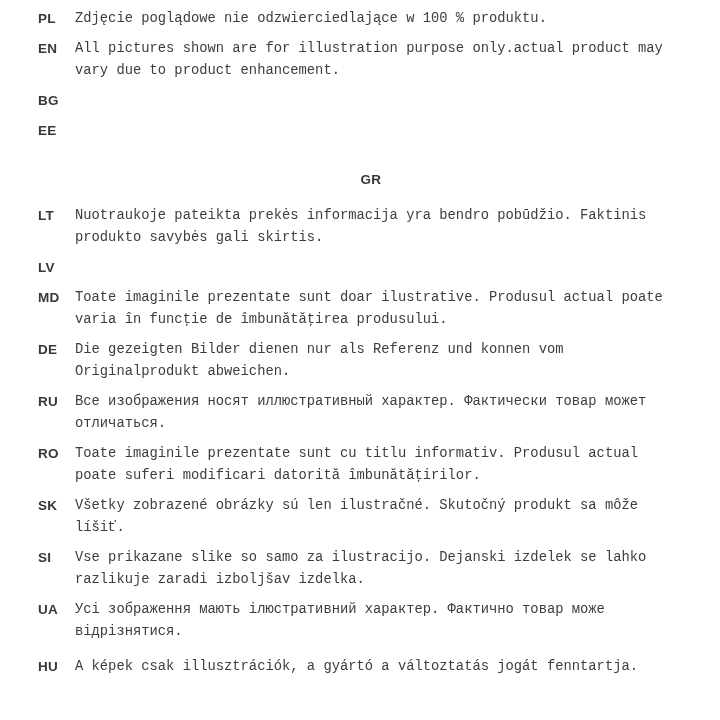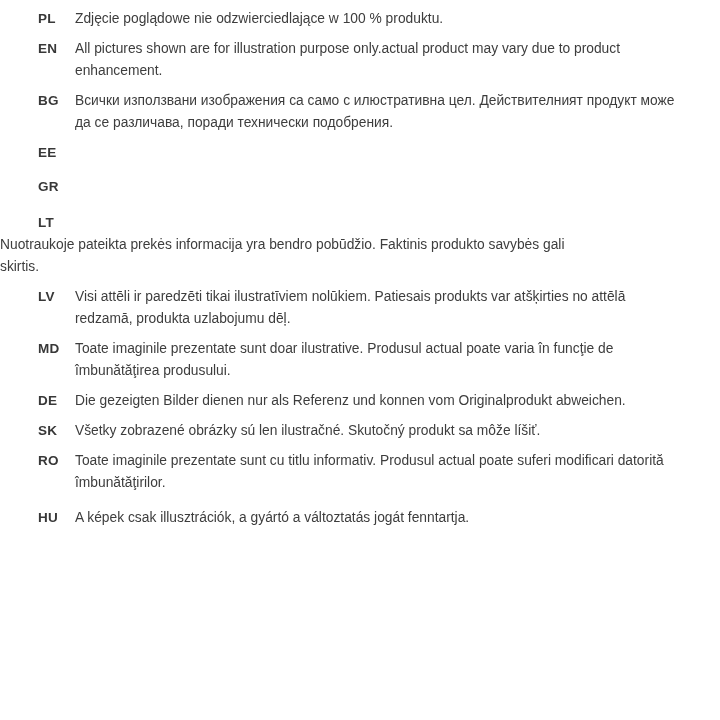--- a/index.html
+++ b/index.html
@@ -34,87 +34,98 @@
     line-height: 22px;
     color: #383838;
     letter-spacing: 0.2px;
   }
   .text {
     flex: 0 0 auto;
     width: 602px;
     font-size: 13.8px;
     line-height: 22px;
     color: #3d3d3d;
+    font-family: Liberation Mono, monospace;
   }
   
-  .gap-md { margin-top: 14px; flex-direction: column; }
-  .gap-lg { margin-top: 12px; }
+  .gap-md { margin-top: 14px; }
+  .gap-lg { margin-top: 27px; justify-content: center; }
   .gap-sm { margin-top: 13px; }
 </style>
 </head>
 <body>
 
 <div class="page">
 
   <div class="row">
     <span class="code">PL</span>
     <span class="text">Zdjęcie poglądowe nie odzwierciedlające w 100 % produktu.</span>
   </div>
 
   <div class="row">
     <span class="code">EN</span>
     <span class="text">All pictures shown are for illustration purpose only.actual product may vary due to product enhancement.</span>
   </div>
 
   <div class="row">
     <span class="code">BG</span>
-    <span class="text">Всички използвани изображения са само с илюстративна цел. Действителният продукт може да се различава, поради технически подобрения.</span>
   </div>
 
 
 
   <div class="row">
     <span class="code">EE</span>
   </div>
 
   <div class="row gap-lg">
     <span class="code">GR</span>
   </div>
 
   <div class="row gap-md">
     <span class="code">LT</span>
     <span class="text">Nuotraukoje pateikta prekės informacija yra bendro pobūdžio. Faktinis produkto savybės gali skirtis.</span>
   </div>
 
   <div class="row">
     <span class="code">LV</span>
-    <span class="text">Visi attēli ir paredzēti tikai ilustratīviem nolūkiem. Patiesais produkts var atšķirties no attēlā redzamā, produkta uzlabojumu dēļ.</span>
   </div>
 
   <div class="row">
     <span class="code">MD</span>
     <span class="text">Toate imaginile prezentate sunt doar ilustrative. Produsul actual poate varia în funcţie de îmbunătăţirea produsului.</span>
   </div>
 
   <div class="row">
     <span class="code">DE</span>
     <span class="text">Die gezeigten Bilder dienen nur als Referenz und konnen vom Originalprodukt abweichen.</span>
   </div>
 
+  <div class="row">
+    <span class="code">RU</span>
+    <span class="text">Все изображения носят иллюстративный характер. Фактически товар может отличаться.</span>
+  </div>
+
+  <div class="row">
+    <span class="code">RO</span>
+    <span class="text">Toate imaginile prezentate sunt cu titlu informativ. Produsul actual poate suferi modificari datorită îmbunătăţirilor.</span>
+  </div>
 
   <div class="row">
     <span class="code">SK</span>
     <span class="text">Všetky zobrazené obrázky sú len ilustračné. Skutočný produkt sa môže líšiť.</span>
   </div>
 
   <div class="row">
-    <span class="code">RO</span>
-    <span class="text">Toate imaginile prezentate sunt cu titlu informativ. Produsul actual poate suferi modificari datorită îmbunătăţirilor.</span>
+    <span class="code">SI</span>
+    <span class="text">Vse prikazane slike so samo za ilustracijo. Dejanski izdelek se lahko razlikuje zaradi izboljšav izdelka.</span>
   </div>
 
-
+  <div class="row">
+    <span class="code">UA</span>
+    <span class="text">Усі зображення мають ілюстративний характер. Фактично товар може відрізнятися.</span>
+  </div>
 
   <div class="row gap-sm">
     <span class="code">HU</span>
     <span class="text">A képek csak illusztrációk, a gyártó a változtatás jogát fenntartja.</span>
   </div>
 
 </div>
 
 </body></html>

